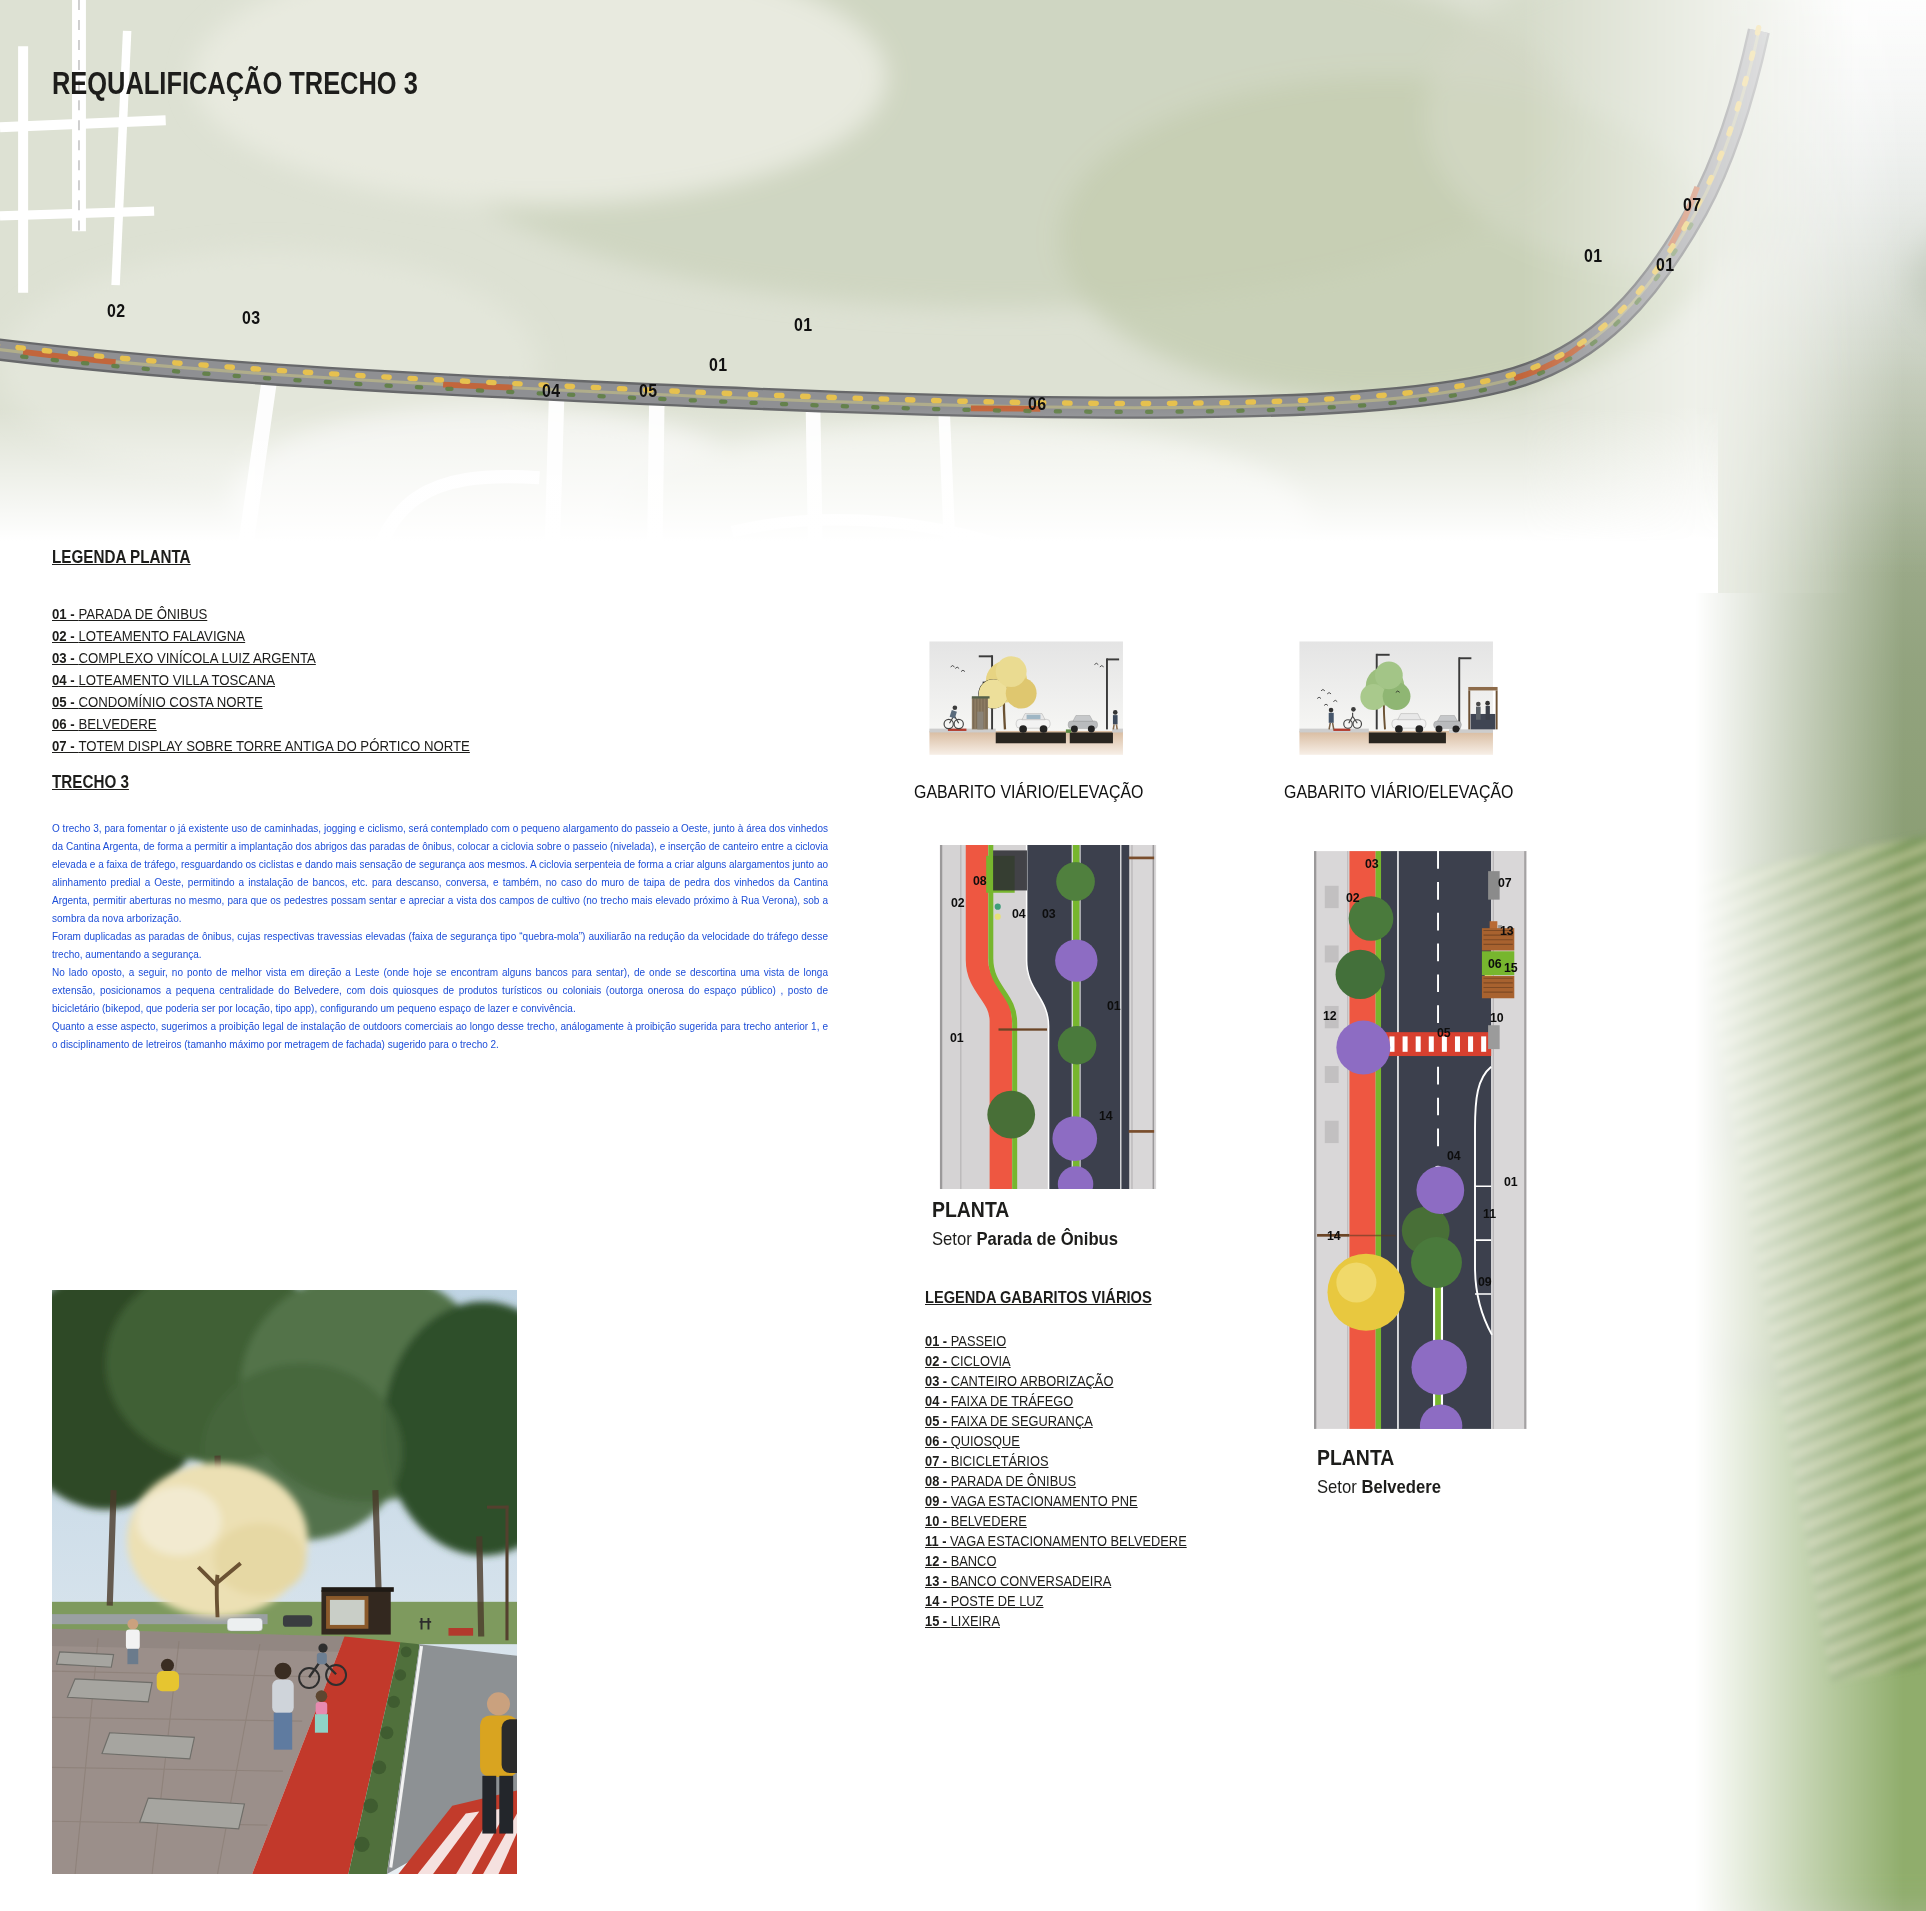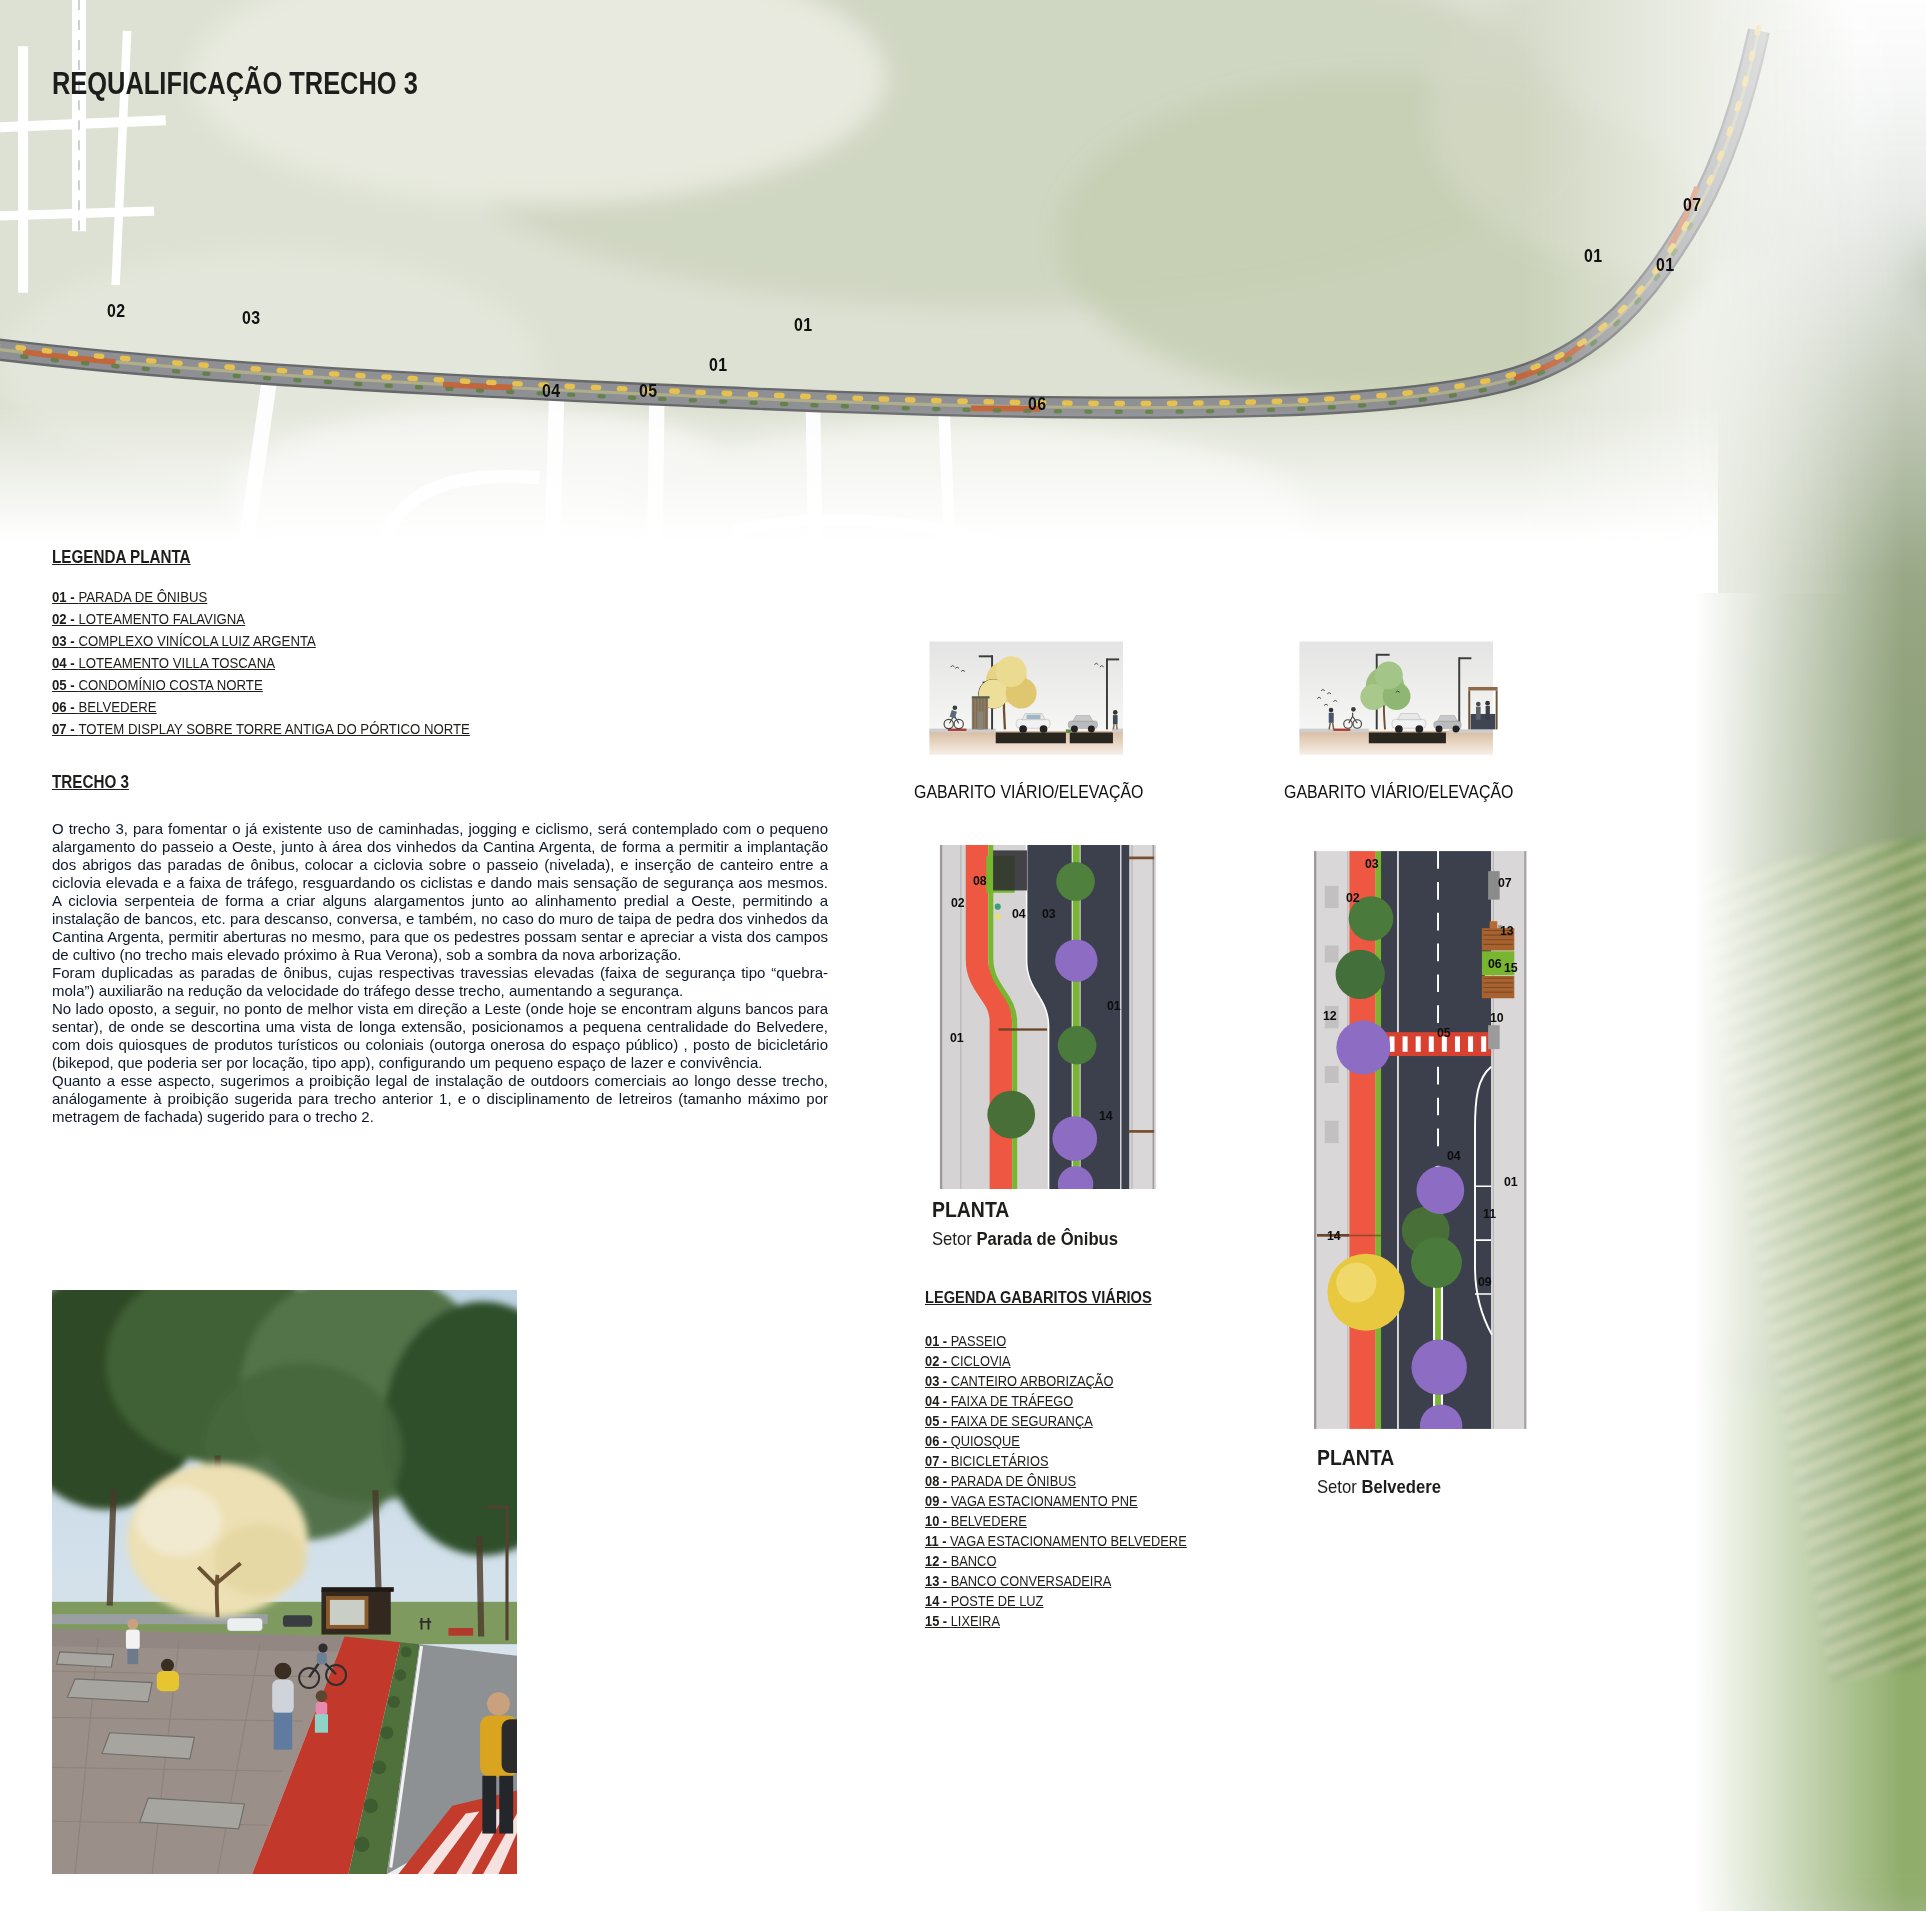--- a/index.html
+++ b/index.html
@@ -25,21 +25,21 @@
   
   #title{position:absolute;left:52px;top:45px;z-index:5;font-size:31px;font-weight:bold;
     letter-spacing:0;transform:scaleX(.82);transform-origin:left top;white-space:nowrap;}
   .h-block{position:absolute;z-index:5;text-decoration:underline;}
   .h2{font-size:17.7px;font-weight:bold;transform:scaleX(.86);transform-origin:left top;white-space:nowrap;}
   .legend-list{list-style:none;margin:0;padding:0;}
   .legend-list li{font-size:15px;line-height:22px;white-space:nowrap;transform:scaleX(.88);transform-origin:left top;}
   .legend-list .n{font-weight:bold;}
   #legenda-gab .legend-list li{line-height:20px;font-size:14.6px;}
   #trecho3-par{position:absolute;left:52px;top:820px;width:776px;z-index:5;}
-  #trecho3-par p{margin:0;font-size:15px;line-height:18px;text-align:justify;color:#0f172a;}
+  #trecho3-par p{margin:0;font-size:10px;line-height:18px;text-align:justify;color:#1d4ed8;}
   .gab-label{position:absolute;z-index:5;font-size:17.7px;transform:scaleX(.9);transform-origin:left top;white-space:nowrap;color:#111;}
   .plan-caption{position:absolute;z-index:5;}
   .plan-caption .t{display:block;font-size:21.6px;font-weight:bold;transform:scaleX(.9);transform-origin:left top;}
   .plan-caption .s{display:block;margin-top:5.4px;font-size:18.5px;transform:scaleX(.9);transform-origin:left top;white-space:nowrap;}
   .plan-caption .s b{font-weight:bold;}
 
   
   .drawing{position:absolute;z-index:5;}
   .drawing svg{display:block;width:100%;height:100%;}
   .plabel{position:absolute;font-size:13px;font-weight:bold;color:#0d0d0d;z-index:6;
@@ -252,21 +252,21 @@
   <span class="map-marker" style="left:794px;top:315px">01</span>
   <span class="map-marker" style="left:1028px;top:394px">06</span>
   <span class="map-marker" style="left:1584px;top:246px">01</span>
   <span class="map-marker" style="left:1656px;top:255px">01</span>
   <span class="map-marker" style="left:1683px;top:195px">07</span>
 
   <h1 id="title">REQUALIFICAÇÃO TRECHO 3</h1>
 
   <div class="h-block" style="left:52px;top:547px">
     <div class="h2">LEGENDA PLANTA</div>
-    <ul class="legend-list" style="margin-top:18px">
+    <ul class="legend-list" style="margin-top:35px">
       <li><span class="n">01 - </span><span>PARADA DE ÔNIBUS</span></li>
       <li><span class="n">02 - </span><span>LOTEAMENTO FALAVIGNA</span></li>
       <li><span class="n">03 - </span><span>COMPLEXO VINÍCOLA LUIZ ARGENTA</span></li>
       <li><span class="n">04 - </span><span>LOTEAMENTO VILLA TOSCANA</span></li>
       <li><span class="n">05 - </span><span>CONDOMÍNIO COSTA NORTE</span></li>
       <li><span class="n">06 - </span><span>BELVEDERE</span></li>
       <li><span class="n">07 - </span><span>TOTEM DISPLAY SOBRE TORRE ANTIGA DO PÓRTICO NORTE</span></li>
     </ul>
   </div>
 

